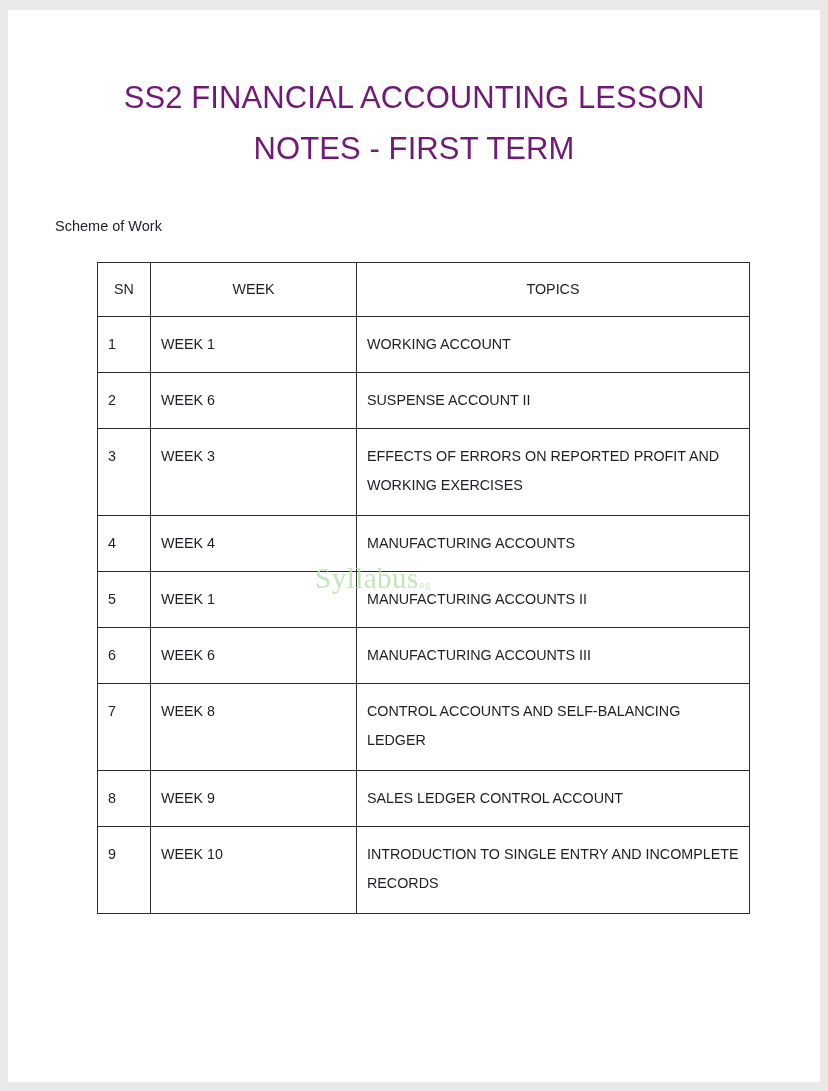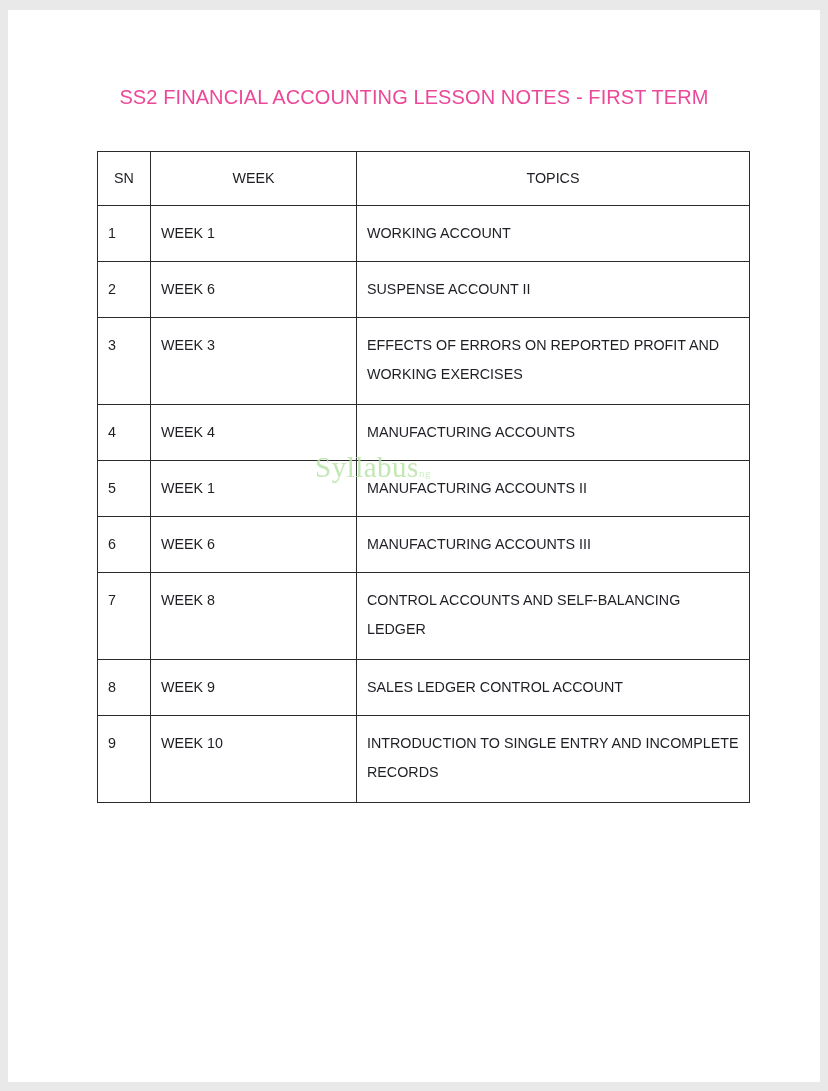--- a/index.html
+++ b/index.html
@@ -19,25 +19,25 @@
     top: 10px;
     width: 812px;
     height: 1072px;
     background: #ffffff;
     box-sizing: border-box;
     overflow: hidden;
   }
   .doc-title {
     margin: 0;
     padding: 62px 70px 0 70px;
-    font-size: 20px;
+    font-size: 31px;
     font-weight: 400;
     line-height: 51px;
     text-align: center;
-    color: #ec4899;
+    color: #701a75;
     letter-spacing: 0.1px;
   }
   .subheading {
     margin: 0;
     padding: 44px 0 0 47px;
     font-size: 14.5px;
     font-weight: 400;
     color: #22242a;
   }
   .table-wrap {
@@ -92,20 +92,21 @@
     color: #c7e8ba;
   }
 </style>
 </head>
 <body>
 
 <div class="page">
 
   <h1 class="doc-title">SS2 FINANCIAL ACCOUNTING LESSON NOTES - FIRST TERM</h1>
 
+  <div class="subheading">Scheme of Work</div>
 
   <div class="table-wrap">
     <table class="scheme">
       <colgroup>
         <col class="c-sn">
         <col class="c-week">
         <col class="c-topics">
       </colgroup>
       <thead>
         <tr>

